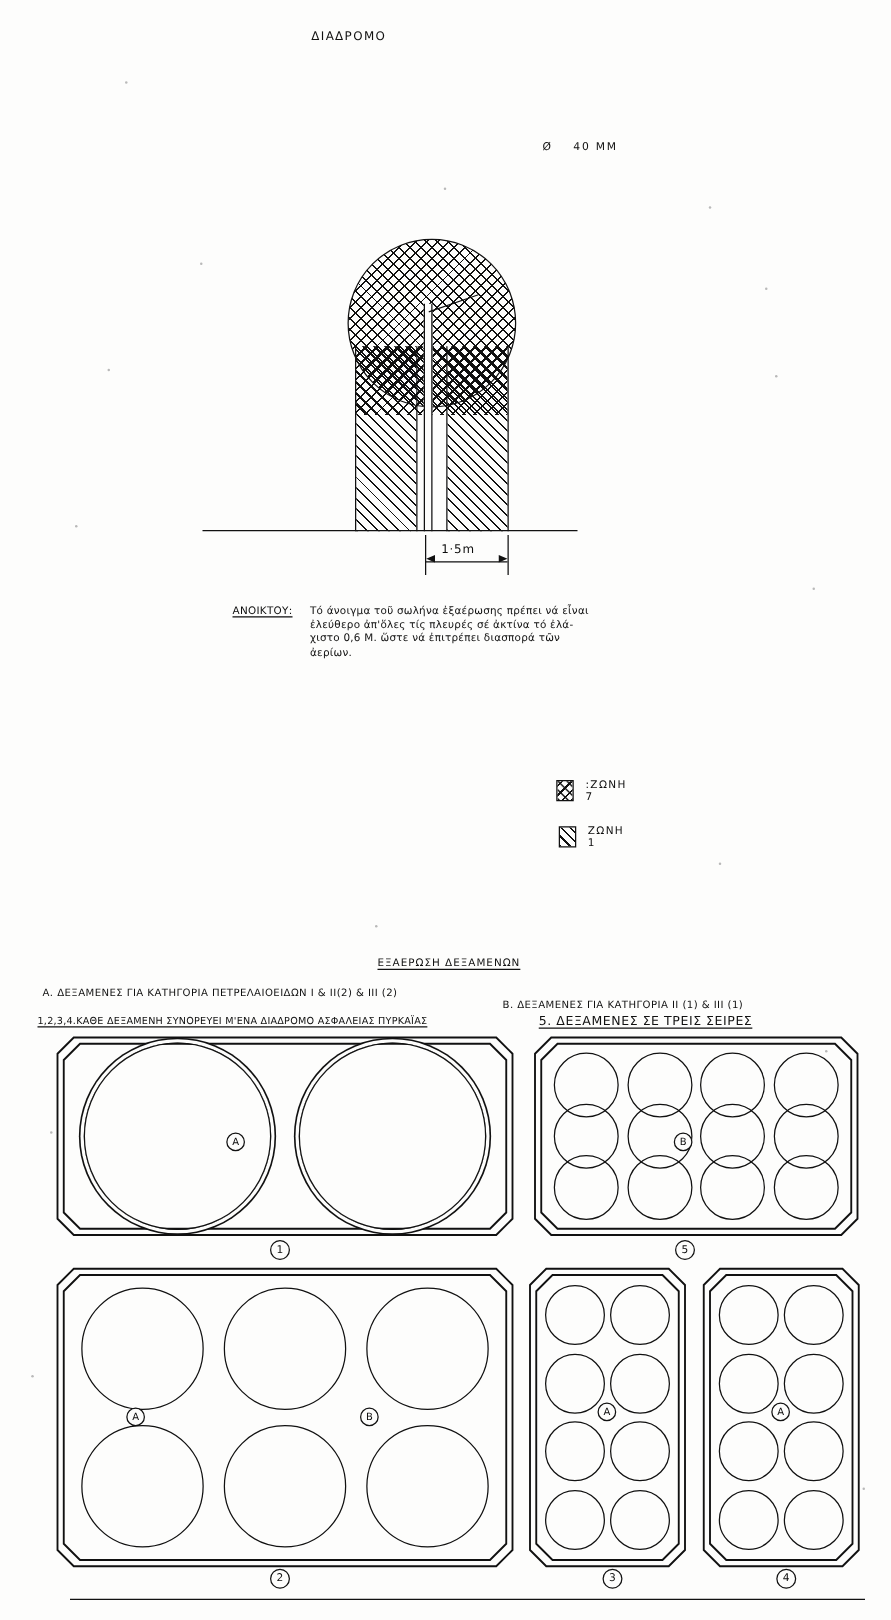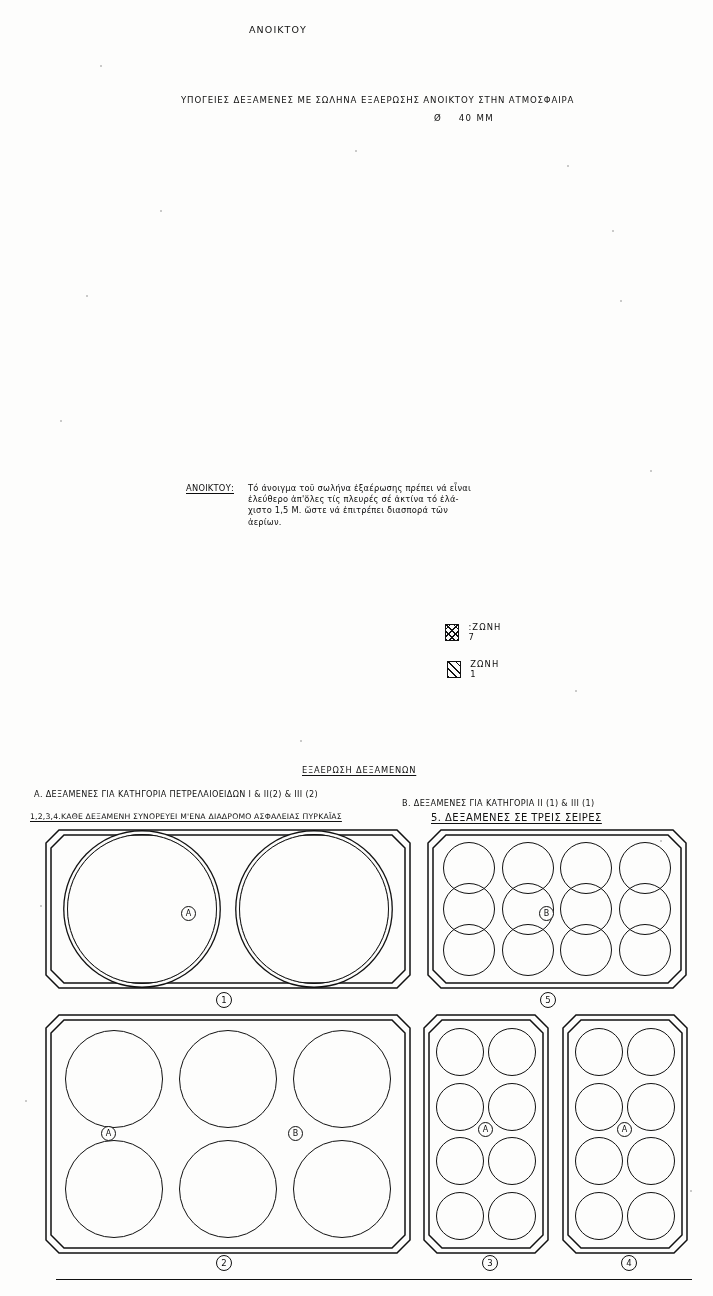--- a/index.html
+++ b/index.html
@@ -282,32 +282,46 @@
     width: 2px; height: 2px;
     background: #b9b9b9;
     border-radius: 50%;
   }
 </style>
 </head>
 <body>
 
 <div class="page">
 
-  <div class="t" id="title-exaerosi">ΑΝΟΙΚΤΟΥ</div>
-
-  <div class="t" id="subtitle-line">ΥΠΟΓΕΙΕΣ ΔΕΞΑΜΕΝΕΣ ΜΕ ΣΩΛΗΝΑ ΕΞΑΕΡΩΣΗΣ ΑΝΟΙΚΤΟΥ ΣΤΗΝ ΑΤΜΟΣΦΑΙΡΑ</div>
+  <div class="t" id="title-exaerosi">ΔΙΑΔΡΟΜΟ</div>
+
 
   <div class="t" id="diameter-note">Ø    40 ΜΜ</div>
 
+  <div id="vent-figure">
+    <div id="zone1-dome"></div>
+    <div id="zone1-skirt"></div>
+    <div class="zone2-col" id="zone2-left"></div>
+    <div class="zone2-col" id="zone2-right"></div>
+    <div id="vent-pipe"></div>
+    <div id="slant-leader"></div>
+    <div id="ground-line"></div>
+    <div class="ext-line" id="ext-left"></div>
+    <div class="ext-line" id="ext-right"></div>
+    <div id="dim-line"></div>
+    <div class="arrow" id="arrow-left"></div>
+    <div class="arrow" id="arrow-right"></div>
+    <div id="dim-label">1·5m</div>
+  </div>
 
   <div id="note-block">
     <div class="u" id="note-label">ΑΝΟΙΚΤΟΥ:</div>
     <div id="note-text">Τό άνοιγμα τοῦ σωλήνα ἐξαέρωσης πρέπει νά εἶναι
 ἐλεύθερο ἀπ'ὅλες τίς πλευρές σέ ἀκτίνα τό ἐλά-
-χιστο 1,5 Μ. ὥστε νά ἐπιτρέπει διασπορά τῶν
+χιστο 0,6 Μ. ὥστε νά ἐπιτρέπει διασπορά τῶν
 ἀερίων.</div>
   </div>
 
   <div id="legend">
     <div class="legend-row" id="legend-row-1">
       <div class="swatch" id="swatch-zone1"></div>
       <div class="legend-label">:ΖΩΝΗ 7</div>
     </div>
     <div class="legend-row" id="legend-row-2">
       <div class="swatch" id="swatch-zone2"></div>

